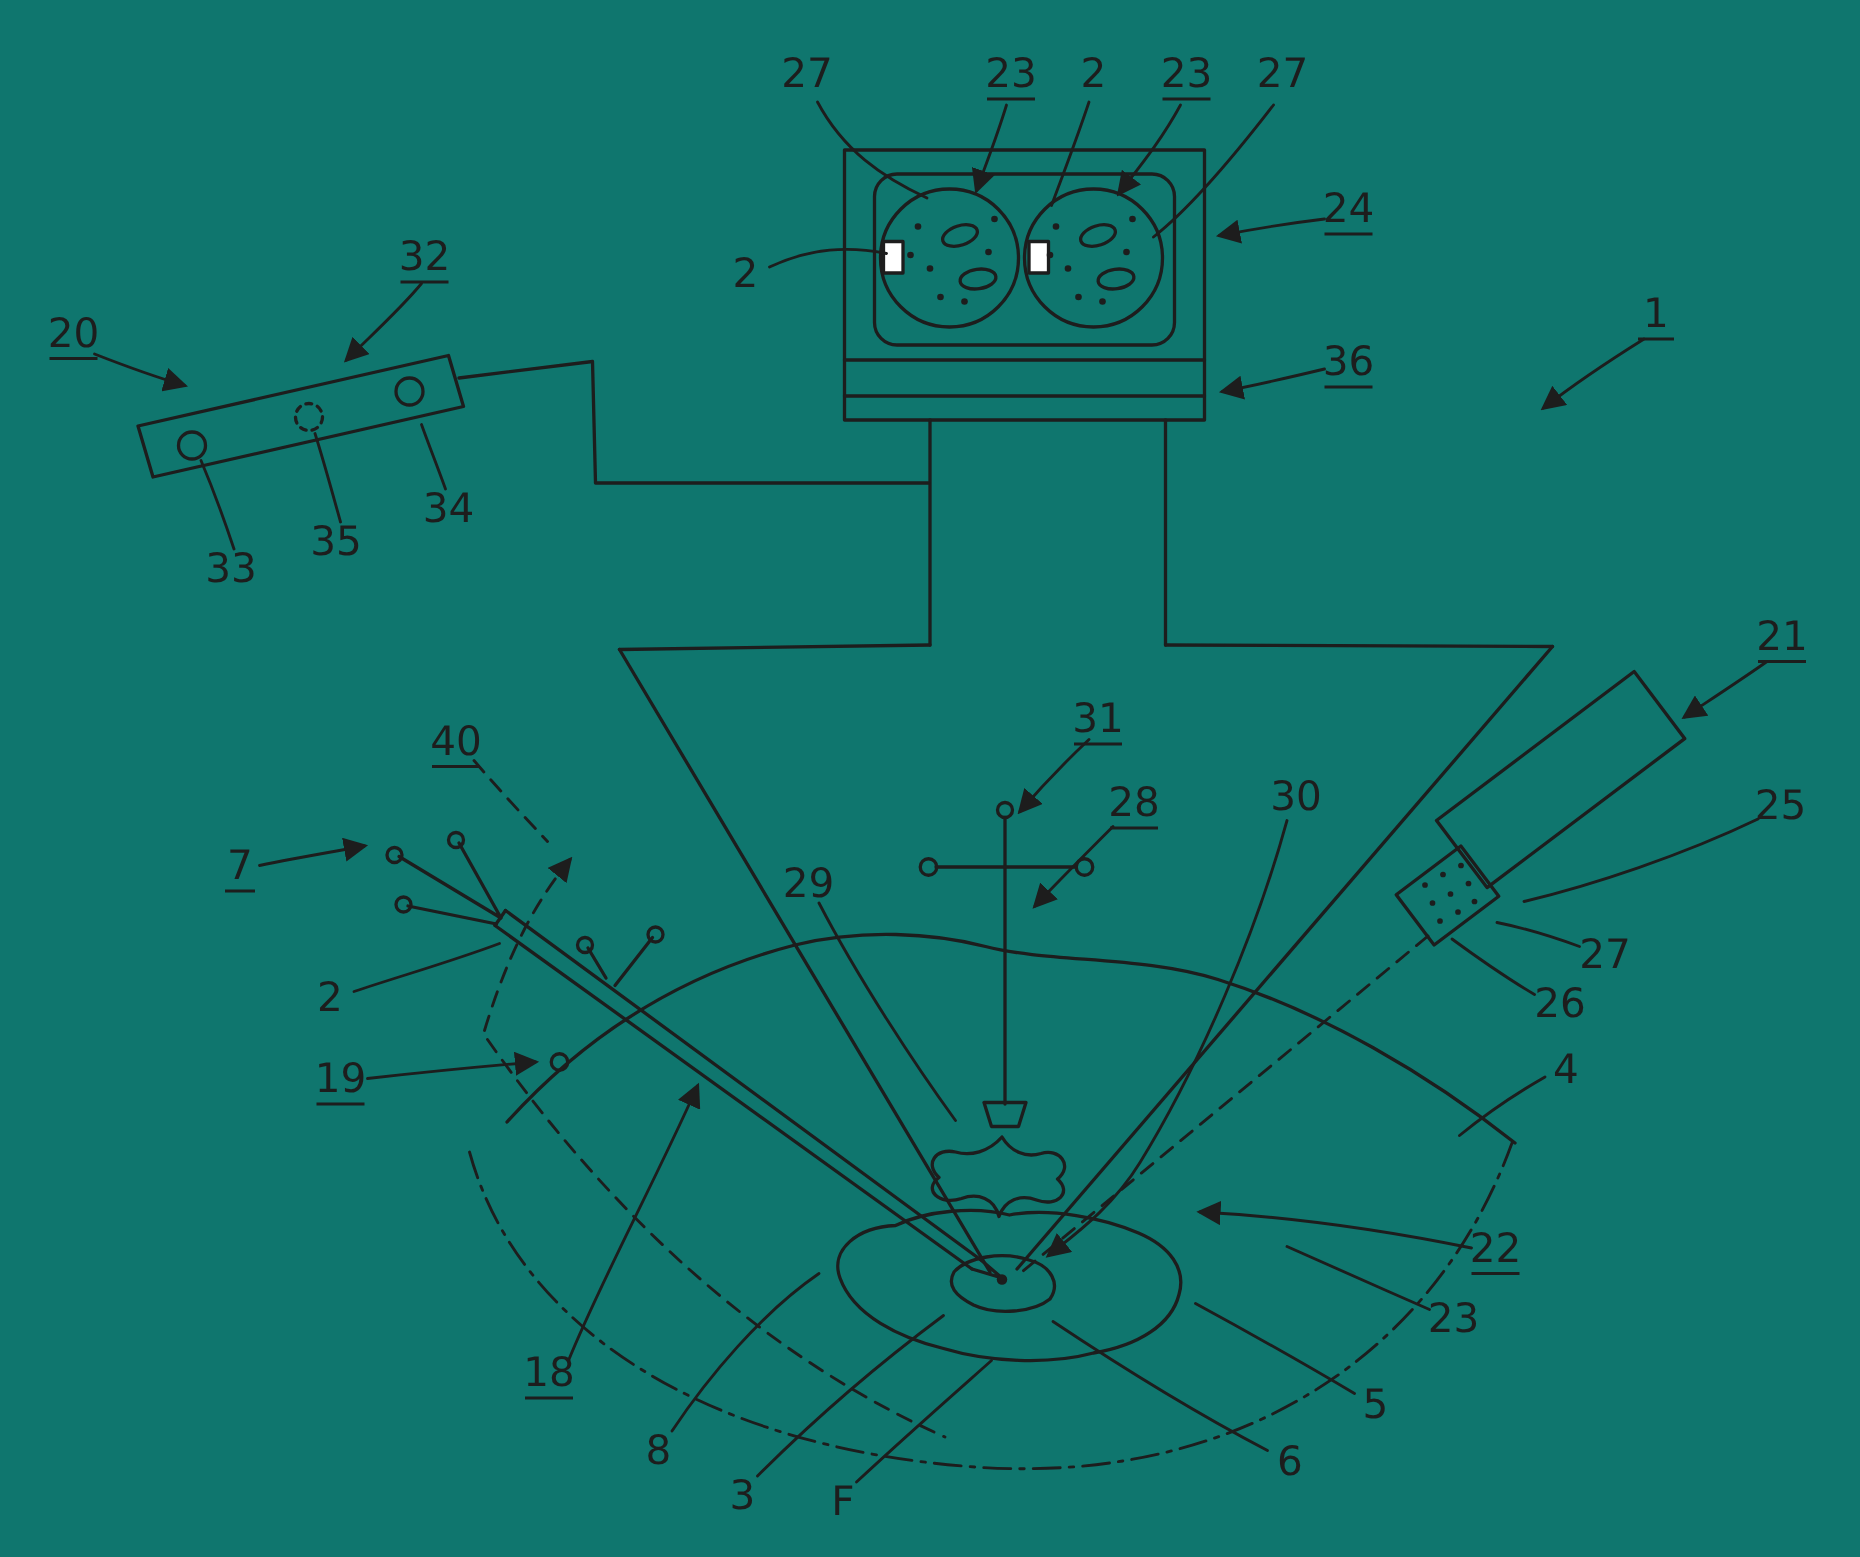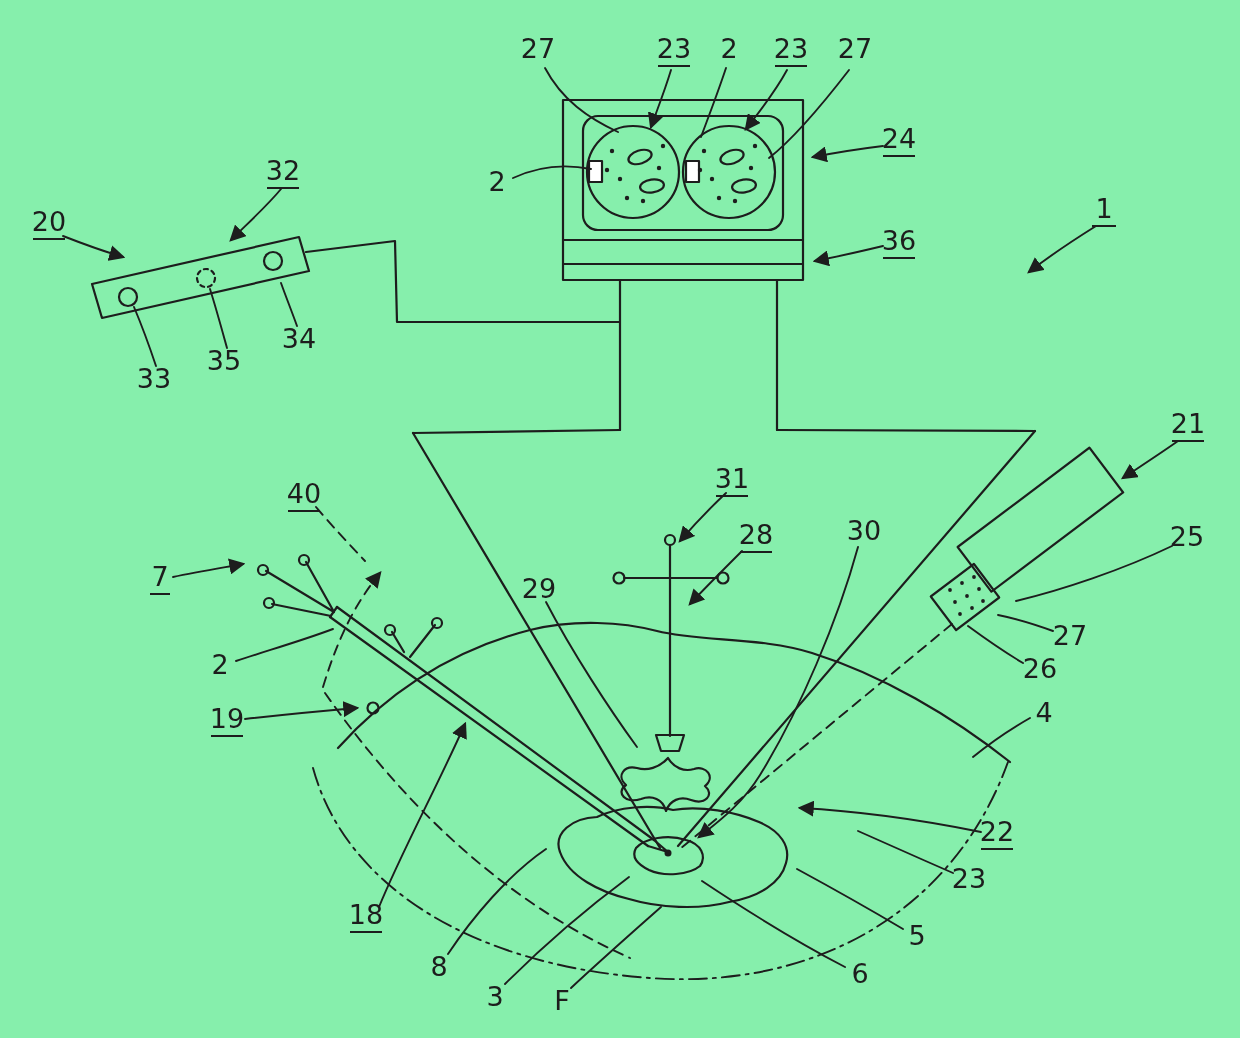--- a/index.html
+++ b/index.html
@@ -1,16 +1,16 @@
 <!DOCTYPE html>
 <html><head>
 <meta charset="utf-8">
 <style>
   html,body{margin:0;padding:0;background:#ffffff;}
-  .stage{position:relative;width:1240px;height:1038px;background:#86efac;overflow:hidden;}
+  .stage{position:relative;width:1240px;height:1038px;background:#0f766e;overflow:hidden;}
   svg{display:block;}
   .ln{fill:none;stroke:#1d1d1d;stroke-width:2.2;stroke-linecap:round;stroke-linejoin:round;}
   .lead{fill:none;stroke:#1d1d1d;stroke-width:1.9;stroke-linecap:round;}
   .dash{stroke-dasharray:10 7;}
   .dashdot{stroke-dasharray:18 6 3 6;}
   .dot{fill:#1d1d1d;stroke:none;}
   .white{fill:#ffffff;}
   .lbl{font-family:"DejaVu Sans",sans-serif;font-size:27px;fill:#1d1d1d;}
   .ul{stroke:#1d1d1d;stroke-width:2;}
 </style>

